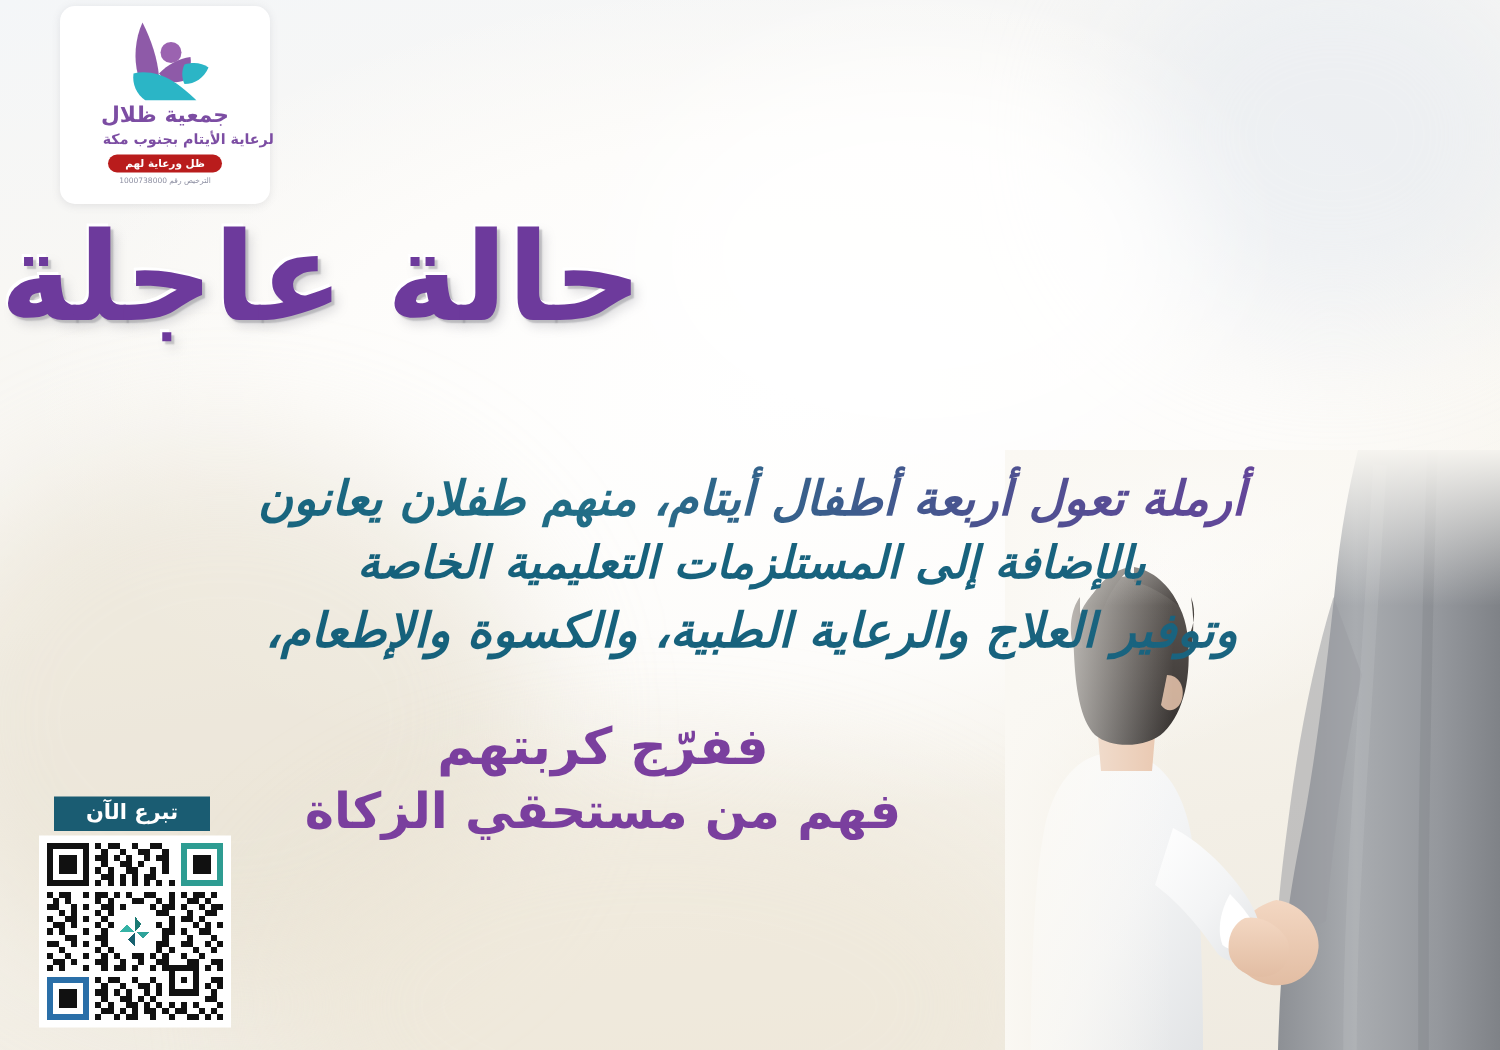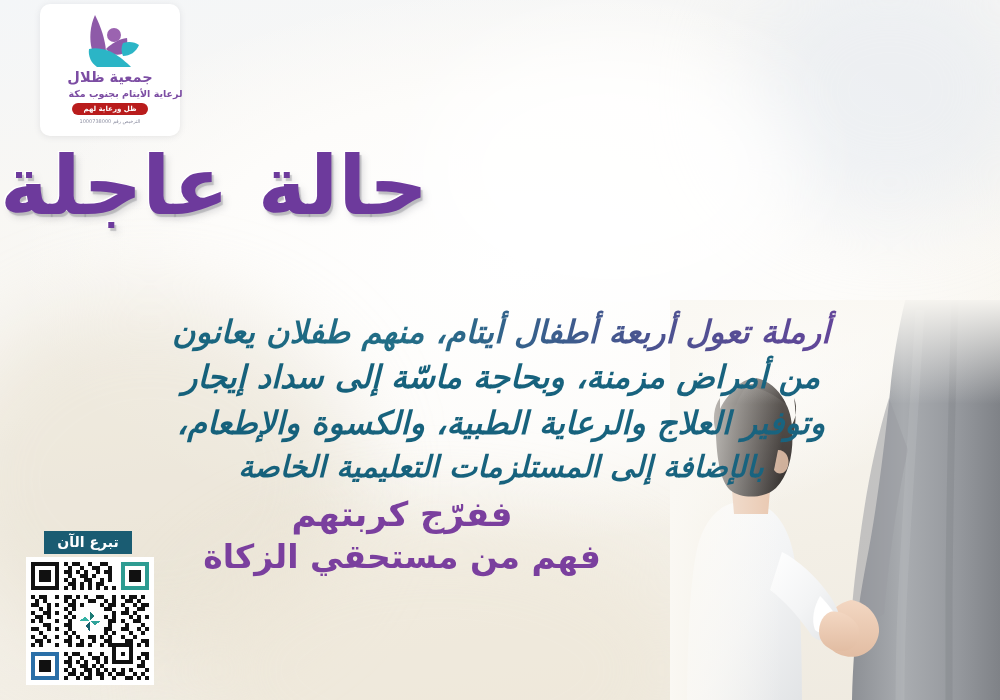--- a/index.html
+++ b/index.html
@@ -97,37 +97,37 @@
   .body-line.l3 {
     background-image:linear-gradient(to left, #1a6480 0%, #14607a 100%);
   }
   .body-line.l4 {
     background-image:linear-gradient(to left, #1a6480 0%, #14607a 100%);
     letter-spacing:1px; font-size:30px;
   }
 
   
   .closing {
-    position:absolute; top:492px; left:0; width:804px;
+    position:absolute; top:476px; left:0; width:804px;
     text-align:center;
     color:#7a3f9e;
   }
   .closing .c1 { font-size:34px; font-weight:700; line-height:1.3; }
   .closing .c2 { font-size:33px; font-weight:700; line-height:1.3;text-align:center; }
 
   
   .donate {
     position:absolute; left:22px; top:531px;
     width:132px;
   }
   .donate-banner {
     background:#1a5c72; color:#ffffff;
     font-size:14px; font-weight:700;
     text-align:center; letter-spacing:3px;
-    padding:3px 0 4px; width:88px; margin:0 auto 3px;
+    padding:3px 0 4px; width:104px; margin:0 auto 3px;
   }
   .qr-wrap {
     width:128px; height:128px;
     background:#ffffff; padding:5px;
     position:relative;
   }
   .qr-wrap svg { display:block; width:100%; height:100%; }
 
   
   .photo {
@@ -237,23 +237,22 @@
     <div class="logo-name">جمعية ظلال</div>
     <div class="logo-sub">لرعاية الأيتام بجنوب مكة</div>
     <div class="logo-badge">ظل ورعاية لهم</div>
     <div class="logo-reg">الترخيص رقم 1000738000</div>
   </div>
 
   <div class="headline">حالة عاجلة</div>
 
   <div class="body-block">
     <div class="body-line l1">أرملة تعول أربعة أطفال أيتام، منهم طفلان يعانون</div>
-    <div class="body-line l2">من أمراض مزمنة، وبحاجة ماسّة إلى سداد إيجار</div>
+    <div class="body-line l4">بالإضافة إلى المستلزمات التعليمية الخاصة</div>
     <div class="body-line l3">وتوفير العلاج والرعاية الطبية، والكسوة والإطعام،</div>
-    <div class="body-line l4">بالإضافة إلى المستلزمات التعليمية الخاصة</div>
   </div>
 
   <div class="closing">
     <div class="c1">ففرّج كربتهم</div>
     <div class="c2">فهم من مستحقي الزكاة</div>
   </div>
 
   <div class="donate">
     <div class="donate-banner">تبرع الآن</div>
     <div class="qr-wrap">

